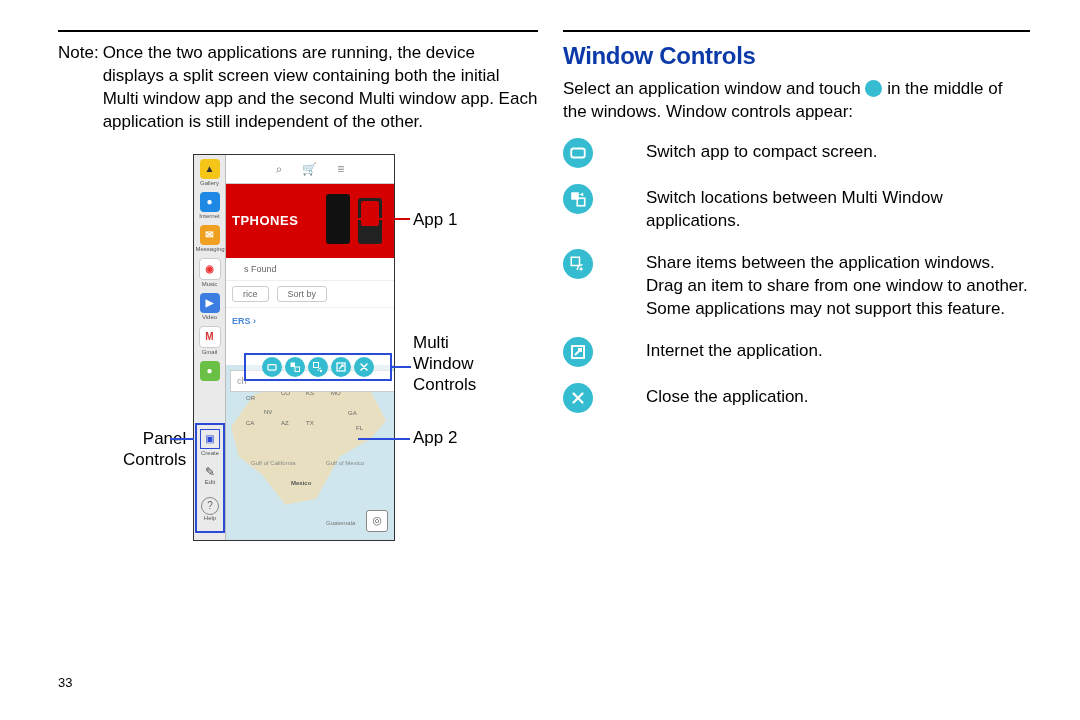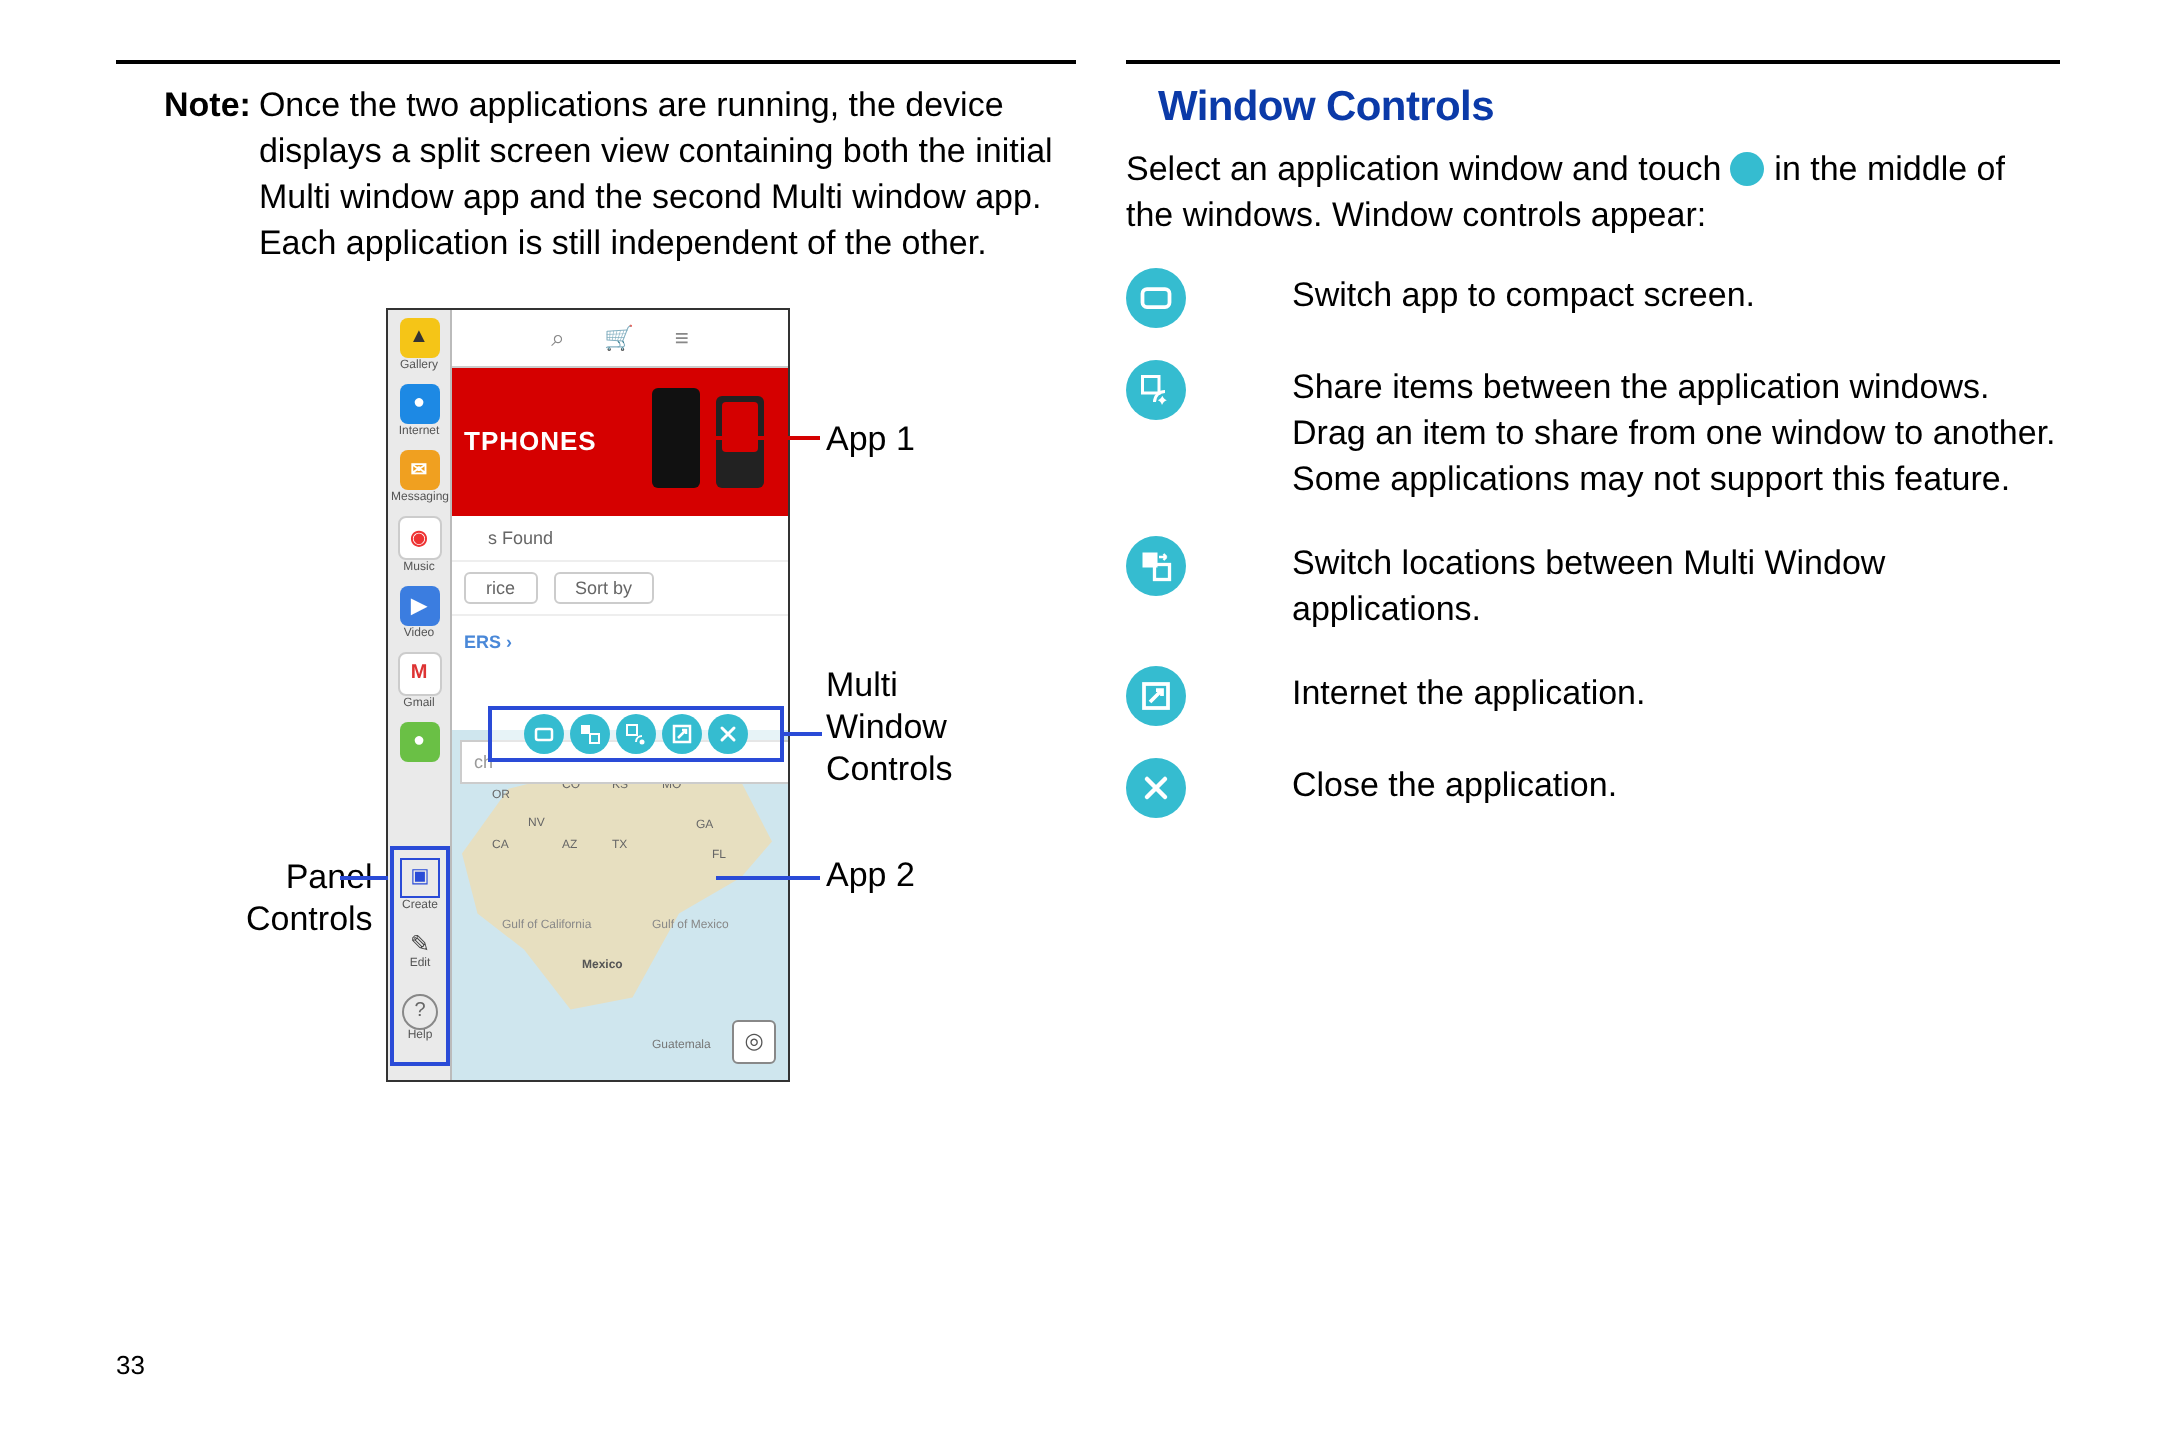--- a/index.html
+++ b/index.html
@@ -29,34 +29,34 @@
   .rule {
     border: none;
     border-top: 2px solid #000;
     margin: 0 0 10px 0;
   }
   .note-block {
     display: flex;
     line-height: 1.35;
     margin-bottom: 20px;
   }
-  .note-label { font-weight: bold; margin-right: 4px; white-space: nowrap; margin-left: 24px; }
+  .note-label { font-weight: normal; margin-right: 4px; white-space: nowrap; }
   .note-text { flex: 1; }
   .page-number {
     position: absolute;
     left: 58px;
     bottom: 30px;
     font-size: 13px;
   }
   .header-blue {
     color: #0b3aa8;
     font-weight: 800;
-    font-size: 21px;
+    font-size: 24px;
     letter-spacing: -0.3px;
-    margin: 0 0 8px 16px;
+    margin: 0 0 8px 0;
   }
   .intro-line { line-height: 1.35; margin-bottom: 14px; }
   .dot-inline {
     display: inline-block;
     width: 17px; height: 17px;
     border-radius: 50%;
     background: #35bcd0;
     vertical-align: -3px;
   }
   .ctl-row {
@@ -342,42 +342,42 @@
         <svg width="18" height="18" viewBox="0 0 24 24">
             <rect x="3" y="6" width="18" height="12" rx="3" fill="none" stroke="#fff" stroke-width="2.5"></rect>
           </svg>
       </div>
       <div class="ctl-text">Switch app to compact screen.</div>
     </div>
 
     <div class="ctl-row">
       <div class="ctl-icon">
         <svg width="18" height="18" viewBox="0 0 24 24">
+          <rect x="3" y="3" width="10" height="10" fill="#fff"></rect>
+          <rect x="11" y="11" width="10" height="10" fill="none" stroke="#fff" stroke-width="2.2"></rect>
+          <path d="M14 6h5M19 6l-2-2M19 6l-2 2" stroke="#fff" stroke-width="1.6" fill="none"></path>
+        </svg>
+      </div>
+      <div class="ctl-text">Switch locations between Multi Window applications.</div>
+    </div>
+
+    <div class="ctl-row">
+      <div class="ctl-icon">
+        <svg width="18" height="18" viewBox="0 0 24 24">
           <rect x="3" y="3" width="11" height="11" fill="none" stroke="#fff" stroke-width="2"></rect>
           <path d="M11 20c0-4 3-7 7-7" stroke="#fff" stroke-width="2" fill="none"></path>
           <path d="M16 22c.6-1.6 1.6-2.6 3.2-3.2-1.5-.6-2.3-1.5-3-3-.6 1.5-1.6 2.4-3 3 1.5.6 2.4 1.6 2.8 3.2z" fill="#fff"></path>
         </svg>
       </div>
       <div class="ctl-text">Share items between the application windows. Drag an item to share from one window to another. Some applications may not support this feature.</div>
     </div>
 
     <div class="ctl-row">
       <div class="ctl-icon">
         <svg width="18" height="18" viewBox="0 0 24 24">
-          <rect x="3" y="3" width="10" height="10" fill="#fff"></rect>
-          <rect x="11" y="11" width="10" height="10" fill="none" stroke="#fff" stroke-width="2.2"></rect>
-          <path d="M14 6h5M19 6l-2-2M19 6l-2 2" stroke="#fff" stroke-width="1.6" fill="none"></path>
-        </svg>
-      </div>
-      <div class="ctl-text">Switch locations between Multi Window applications.</div>
-    </div>
-
-    <div class="ctl-row">
-      <div class="ctl-icon">
-        <svg width="18" height="18" viewBox="0 0 24 24">
           <rect x="4" y="4" width="16" height="16" fill="none" stroke="#fff" stroke-width="2.5"></rect>
           <path d="M8 16L16 8" stroke="#fff" stroke-width="2.5"></path>
           <path d="M12 8h4v4" fill="none" stroke="#fff" stroke-width="2.5"></path>
         </svg>
       </div>
       <div class="ctl-text">Internet the application.</div>
     </div>
 
     <div class="ctl-row">
       <div class="ctl-icon">

